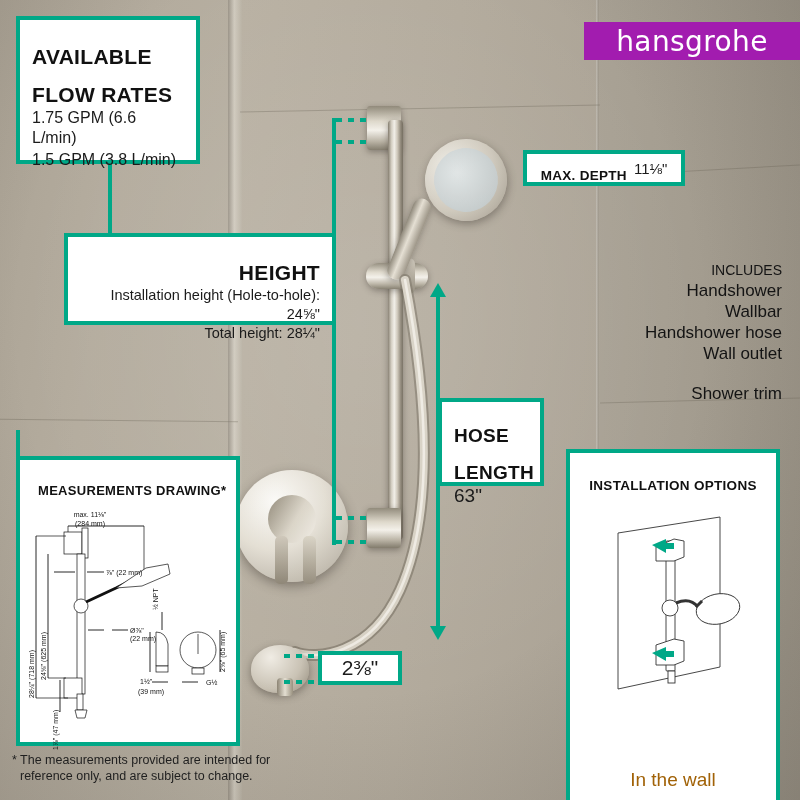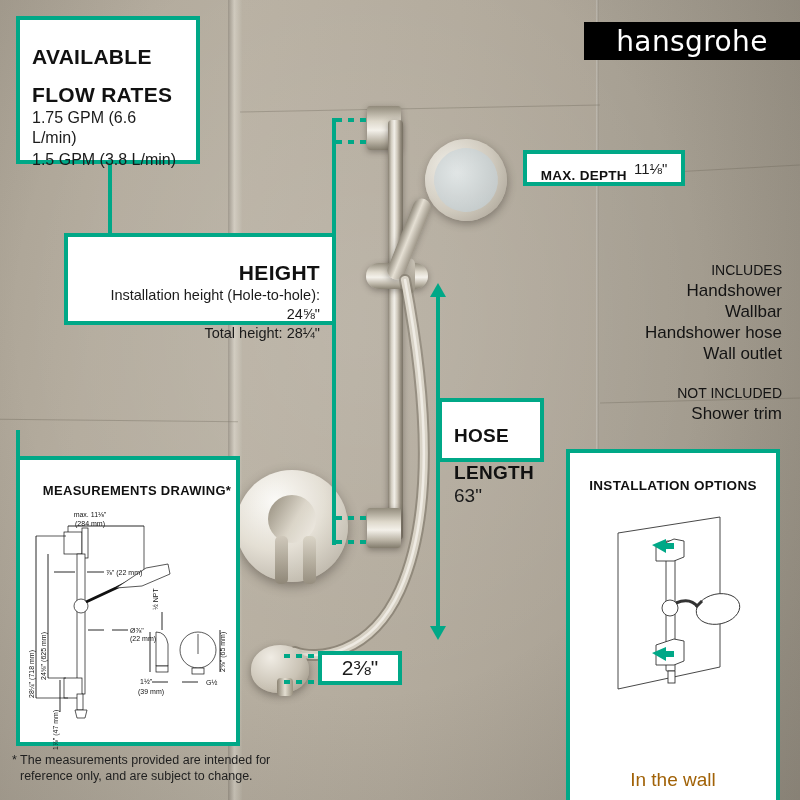--- a/index.html
+++ b/index.html
@@ -44,49 +44,49 @@
 
   .heightbox{left:64px;top:233px;width:272px;height:92px;padding:8px 12px 0 12px;text-align:right;}
   .heightbox .ttl{font-size:21px;line-height:26px;}
   .heightbox .ln{font-size:14.5px;line-height:19px;}
 
   .depthbox{left:523px;top:150px;width:162px;height:36px;
     display:flex;align-items:center;justify-content:center;gap:7px;}
   .depthbox .ttl{font-size:13.5px;}
   .depthbox .ln{font-size:15px;}
 
-  .hosebox{left:438px;top:398px;width:106px;height:64px;padding:8px 0 0 12px;}
+  .hosebox{left:438px;top:398px;width:106px;height:88px;padding:8px 0 0 12px;}
   .hosebox .ttl{font-size:19px;line-height:22px;}
   .hosebox .ln{font-size:19px;line-height:24px;}
 
   .dimbox{left:318px;top:651px;width:84px;height:34px;
     display:flex;align-items:center;justify-content:center;}
   .dimbox .ln{font-size:21px;}
 
-  .drawbox{left:16px;top:456px;width:224px;height:290px;padding:8px 0 16px 0;text-align:center;}
+  .drawbox{left:16px;top:456px;width:224px;height:290px;padding:8px 0 16px 0;}
   .drawbox .ttl{font-size:13px;padding-left:18px;}
 
   .instbox{left:566px;top:449px;width:214px;height:360px;padding:10px 0 0 0;text-align:center;}
   .instbox .ttl{font-size:13.5px;}
   .instbox .cap{font-size:19px;color:#a16207;position:absolute;left:0;right:0;bottom:14px;}
 
   
   .textblock{position:absolute;text-align:right;color:#141414;}
   .textblock .hd{font-weight:normal;font-size:14px;line-height:20px;}
   .textblock .it{font-size:17px;line-height:21px;}
   .includes{right:18px;top:260px;width:230px;}
   .notincluded{right:18px;top:383px;width:230px;}
 
   .footnote{position:absolute;left:12px;top:752px;width:260px;
     font-size:12.5px;line-height:16px;color:#1f1f1f;}
   .footnote .fn2{padding-left:8px;display:block;}
 
   
   .logo{position:absolute;left:584px;top:22px;width:216px;height:38px;
-    background:#000000;display:flex;align-items:center;justify-content:center;}
+    background:#a21caf;display:flex;align-items:center;justify-content:center;}
   .logo span{color:#fff;font-size:28px;letter-spacing:.4px;font-family:"DejaVu Sans",sans-serif;}
 
   
   .teal-line{position:absolute;background:#00a887;}
   .dashed-h{position:absolute;height:4px;
     background:repeating-linear-gradient(90deg,#00a887 0 6px,transparent 6px 12px);}
   .arrow-line{position:absolute;width:4px;background:#00a887;}
   .arrow-tip{position:absolute;width:0;height:0;border-left:8px solid transparent;
     border-right:8px solid transparent;}
   .tip-up{border-bottom:14px solid #00a887;}
@@ -209,21 +209,20 @@
   </div>
 
   <div class="textblock includes">
     <div class="hd">INCLUDES</div>
     <div class="it">Handshower</div>
     <div class="it">Wallbar</div>
     <div class="it">Handshower hose</div>
     <div class="it">Wall outlet</div>
   </div>
   <div class="textblock notincluded">
-    <div class="hd">NOT INCLUDED</div>
     <div class="it">Shower trim</div>
   </div>
 
   <div class="callout drawbox">
     <div class="ttl">MEASUREMENTS DRAWING*</div>
 
     <svg width="216" height="252" viewBox="0 0 216 252" style="margin-top:4px">
       <defs>
         <marker id="ar" markerWidth="7" markerHeight="7" refX="6" refY="3" orient="auto">
           <path d="M0,0 L7,3 L0,6 z" fill="#111"></path>

